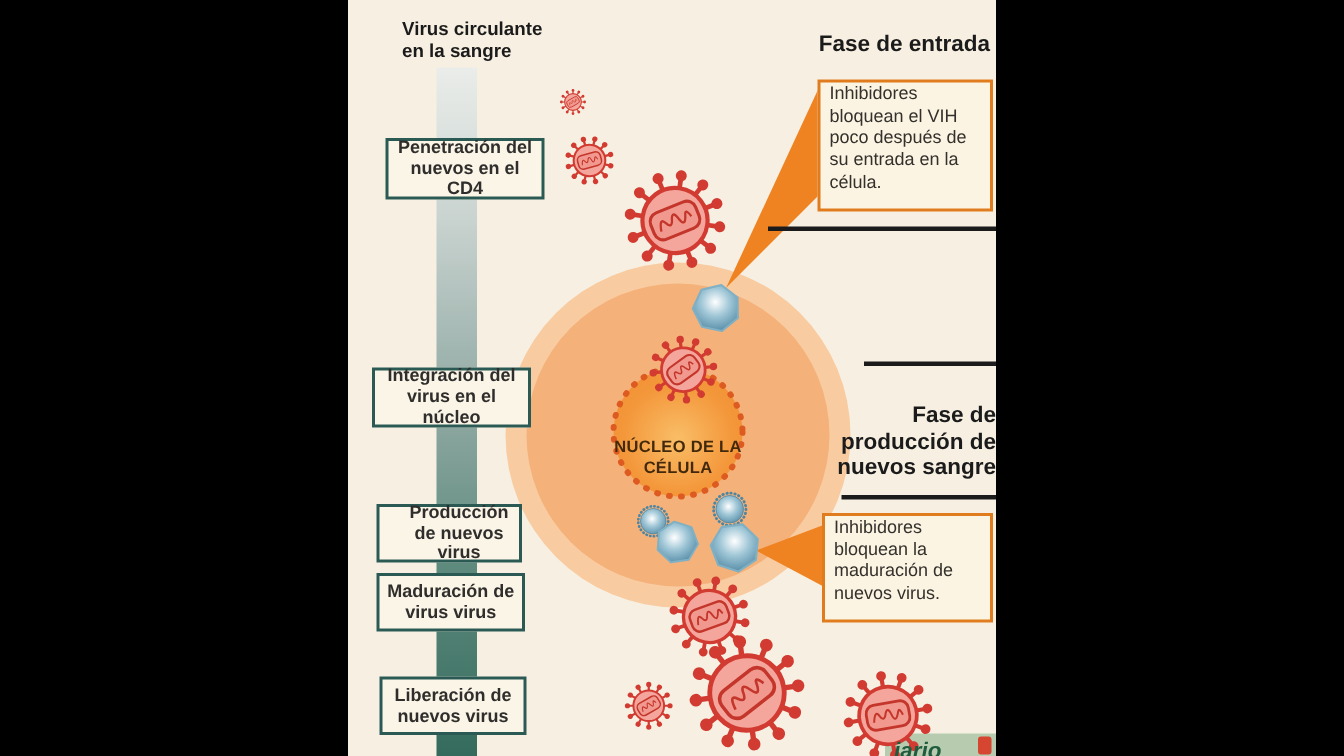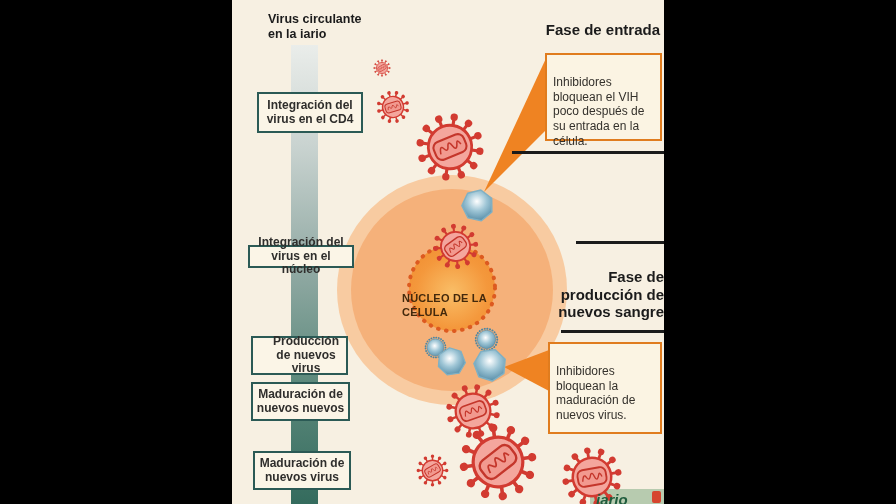--- a/index.html
+++ b/index.html
@@ -9,24 +9,24 @@
   .band{position:absolute;left:59px;top:45px;width:27px;height:459px;
         background:linear-gradient(180deg,#EAEDEA 0%,#C9D3D0 22%,#93ABA5 48%,#5F8B7E 72%,#346B5D 100%);}
   .art{position:absolute;left:0;top:0;}
   .txt{position:absolute;color:#1B1B1B;}
   .intro{font-weight:bold;font-size:12.5px;line-height:1.22;}
   .heading{font-weight:bold;font-size:15px;line-height:1.18;text-align:right;}
   .stepbox{position:absolute;box-sizing:border-box;border:2px solid #2B5A55;background:#FBF5E7;
            color:#2F2E2C;font-weight:bold;font-size:12px;line-height:1.15;text-align:center;
            display:flex;align-items:center;justify-content:center;padding:2px 3px;}
   .callout{position:absolute;box-sizing:border-box;border:2px solid #E07C1E;background:#FBF4E3;
-           color:#34312C;font-size:12px;line-height:1.22;padding:20px 6px;}
+           color:#34312C;font-size:12px;line-height:1.22;padding:0 6px;}
   .hline{position:absolute;height:3px;background:#1B1B1B;}
   .nucleus-label{position:absolute;font-weight:bold;font-size:11px;line-height:1.3;
-                 color:#43290C;text-align:left;letter-spacing:.2px;}
+                 color:#43290C;text-align:center;letter-spacing:.2px;}
 </style>
 </head>
 <body>
 
 <div class="stage">
   <div class="panel">
 
     <div class="band"></div>
 
     <svg class="art" width="432" height="504" viewBox="0 0 432 504">
@@ -131,39 +131,39 @@
       <use href="#bhex" x="204" y="346" width="31" height="31" transform="rotate(-8 220 362)"></use>
       <use href="#bdot" x="241" y="326" width="27" height="27"></use>
       <use href="#bhex" x="240" y="347" width="36" height="36" transform="rotate(18 258 365)"></use>
 
       <rect x="358" y="489" width="74" height="15" fill="#B7CBAF"></rect>
       <rect x="420" y="491" width="9" height="12" rx="2" fill="#D6452F"></rect>
       <use href="#virus" x="329" y="446" width="62" height="62" transform="rotate(20 360 477)"></use>
       <text x="364" y="505" font-size="15" font-weight="bold" font-style="italic" fill="#1F5C3D">iario</text>
     </svg>
 
-    <div class="txt intro" style="left:36px;top:12px;width:98px;">Virus circulante en la iario</div>
+    <div class="txt intro" style="left:36px;top:12px;width:98px;">Virus circulante en la sangre</div>
 
-    <div class="stepbox" style="left:25px;top:92px;width:106px;height:41px;">Integración del virus en el CD4</div>
-    <div class="stepbox" style="left:16px;top:245px;width:106px;height:23px;">Integración del virus en el núcleo</div>
+    <div class="stepbox" style="left:25px;top:92px;width:106px;height:41px;">Penetración del nuevos en el CD4</div>
+    <div class="stepbox" style="left:16px;top:245px;width:106px;height:40px;">Integración del virus en el núcleo</div>
     <div class="stepbox" style="left:19px;top:336px;width:97px;height:39px;padding-left:16px;">Producción de nuevos virus</div>
-    <div class="stepbox" style="left:19px;top:382px;width:99px;height:39px;">Maduración de nuevos nuevos</div>
-    <div class="stepbox" style="left:21px;top:451px;width:98px;height:39px;">Maduración de nuevos virus</div>
+    <div class="stepbox" style="left:19px;top:382px;width:99px;height:39px;">Maduración de virus virus</div>
+    <div class="stepbox" style="left:21px;top:451px;width:98px;height:39px;">Liberación de nuevos virus</div>
 
     <div class="txt heading" style="left:313px;top:21px;width:115px;">Fase de entrada</div>
 
     <div class="callout" style="left:313px;top:53px;width:117px;height:88px;">Inhibidores bloquean el VIH poco después de su entrada en la célula.</div>
 
     <div class="hline" style="left:280px;top:151px;width:152px;"></div>
 
 
     <div class="hline" style="left:344px;top:241px;width:88px;"></div>
 
     <div class="txt heading" style="left:305px;top:268px;width:127px;">Fase de producción de nuevos sangre</div>
 
     <div class="hline" style="left:329px;top:330px;width:103px;"></div>
 
-    <div class="callout" style="left:316px;top:342px;width:114px;height:92px;">Inhibidores bloquean la maduración de nuevos virus.</div>
+    <div class="callout" style="left:316px;top:342px;width:114px;height:73px;">Inhibidores bloquean la maduración de nuevos virus.</div>
 
     <div class="nucleus-label" style="left:170px;top:291px;width:100px;">NÚCLEO DE LA CÉLULA</div>
 
   </div>
 </div>
 
 </body></html>

